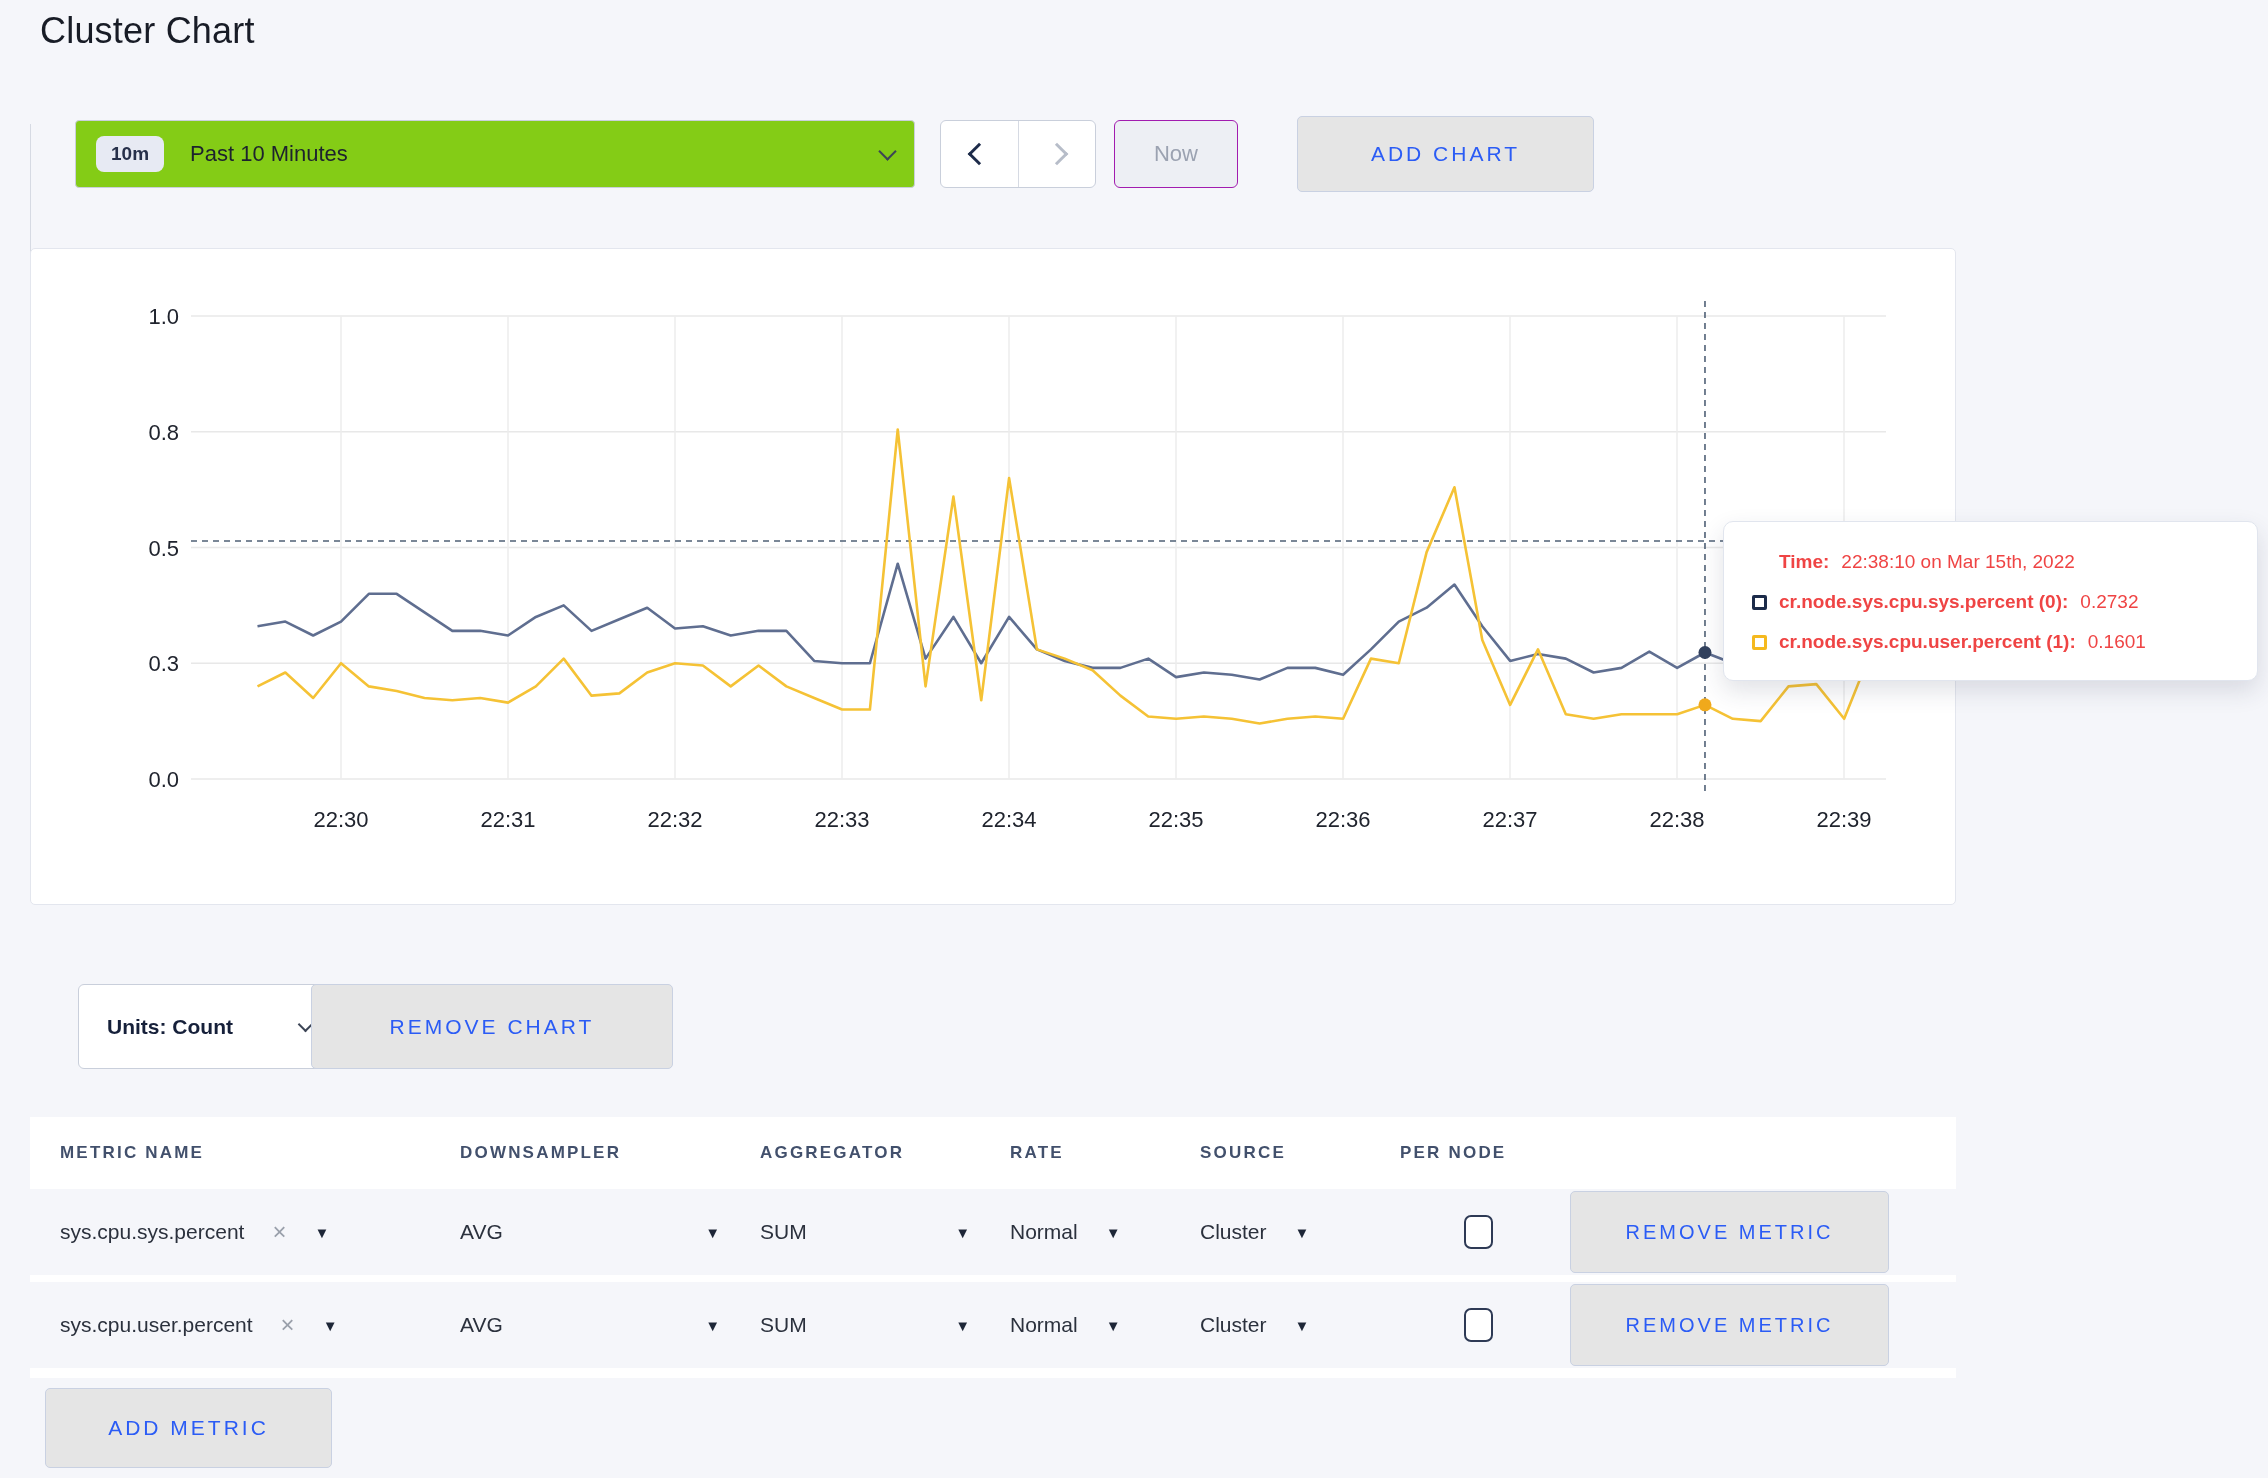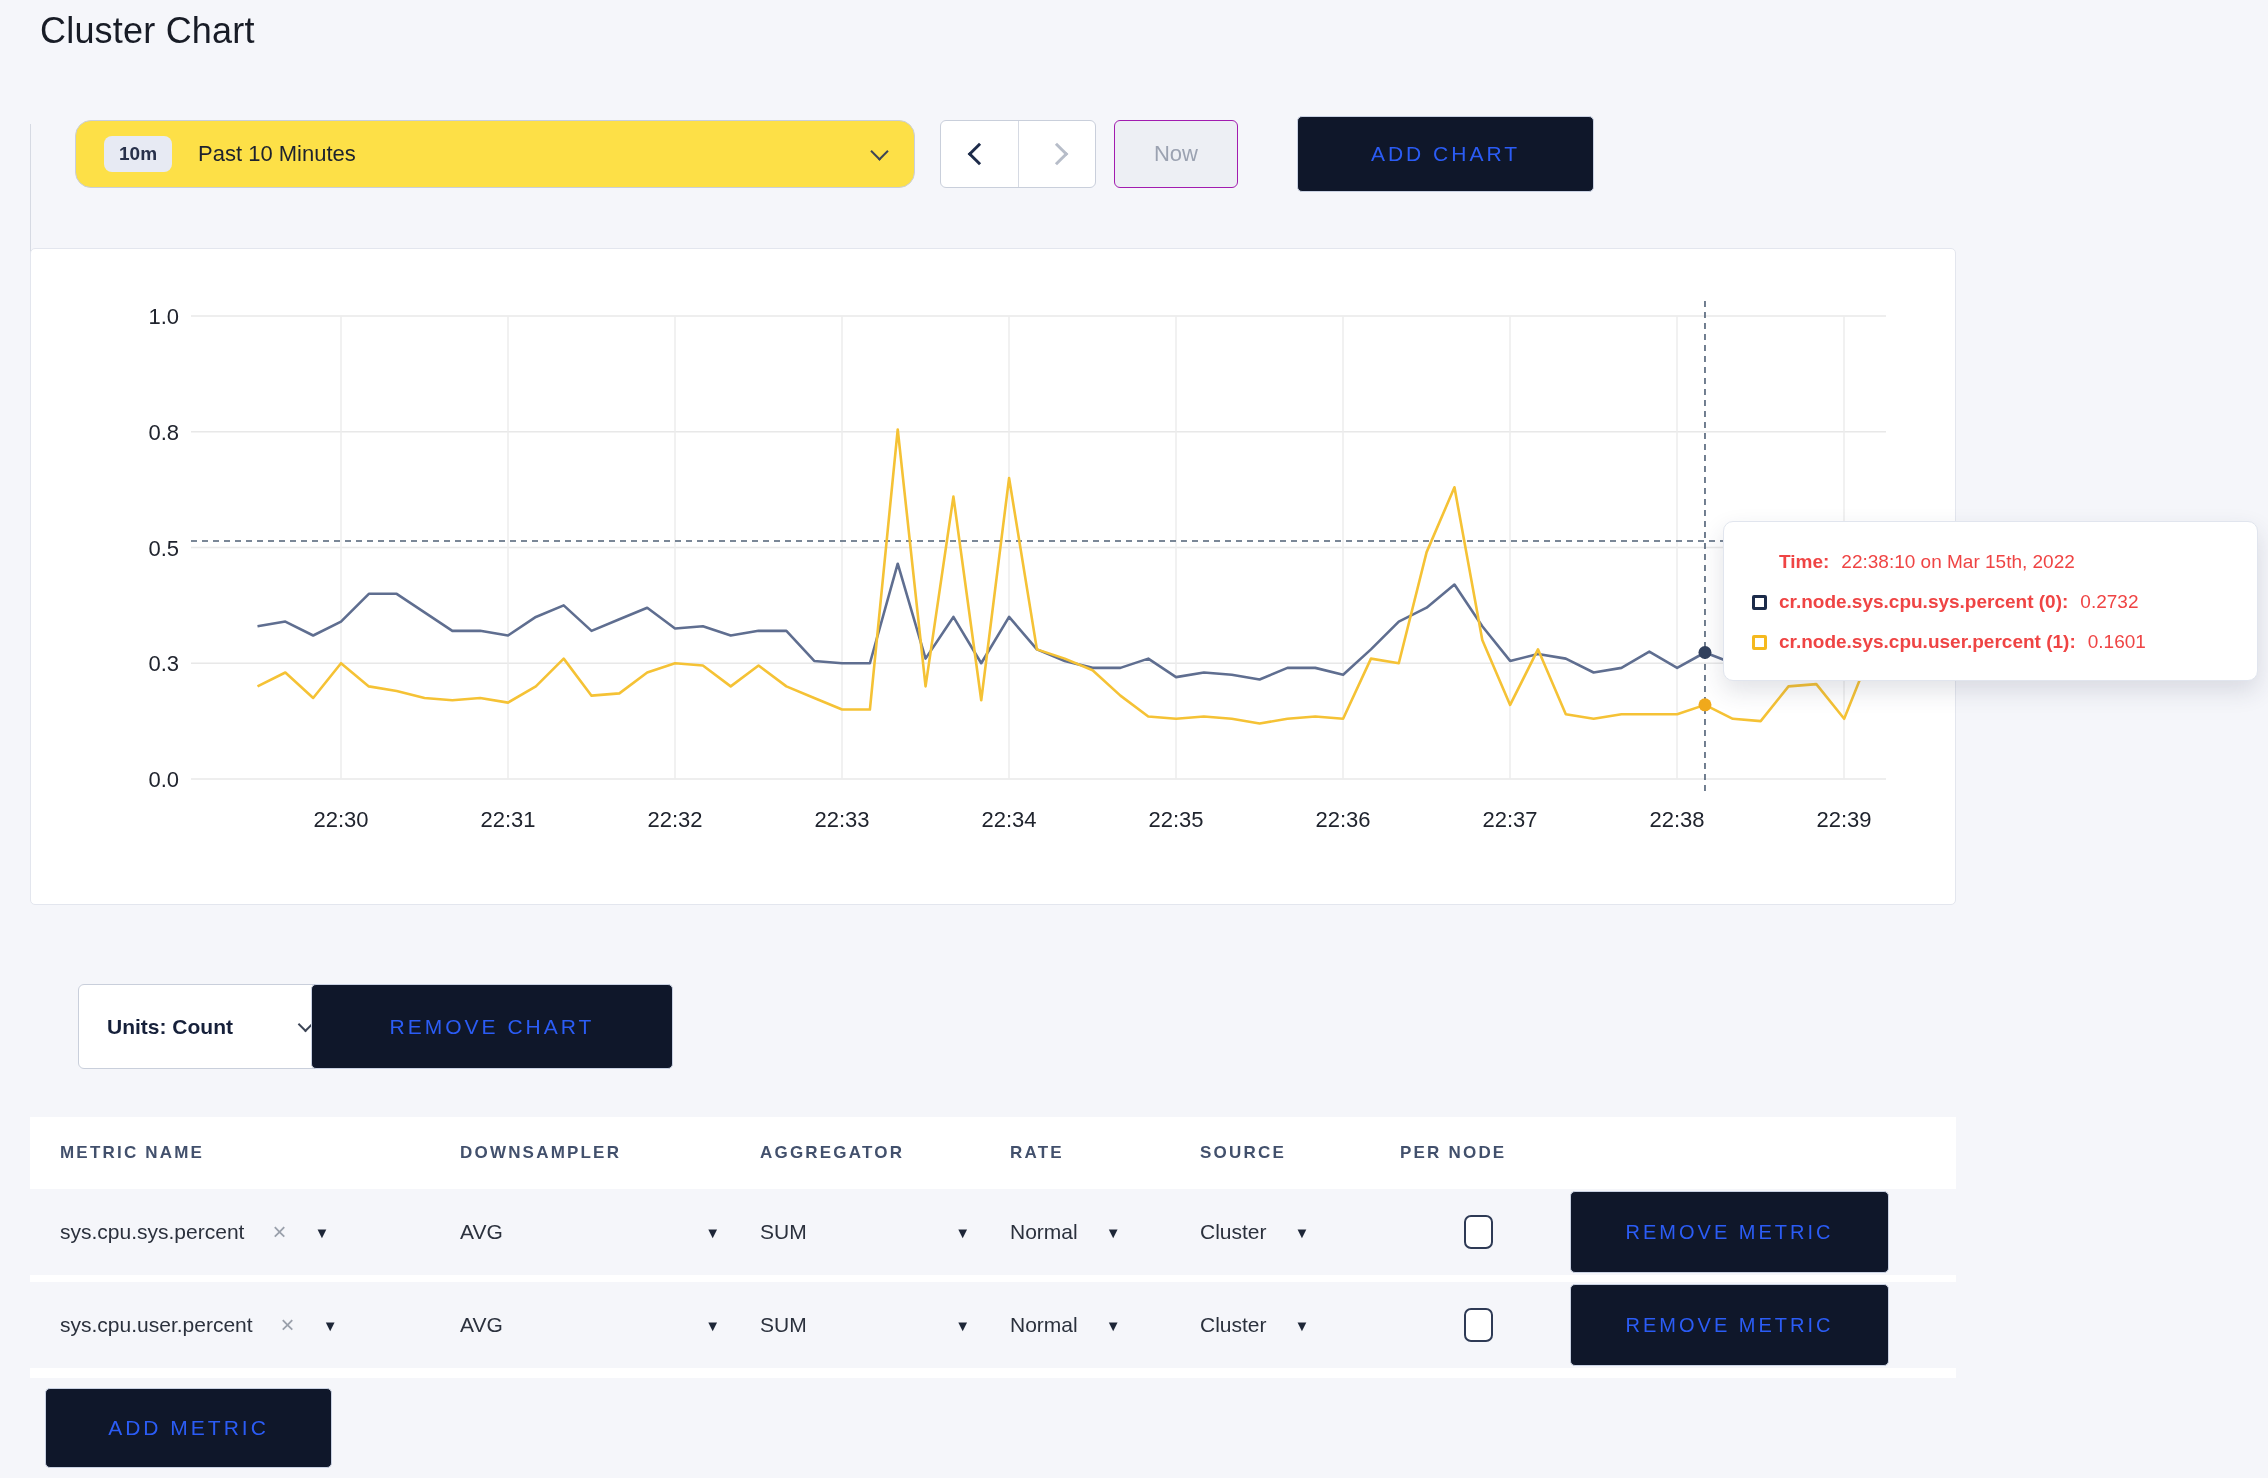--- a/index.html
+++ b/index.html
@@ -4,33 +4,33 @@
 <style>
   * { margin:0; padding:0; box-sizing:border-box; }
   html,body { width:2268px; height:1478px; }
   body { font-family:"Liberation Sans", sans-serif; background:#f5f6fa; color:#1f2533; overflow:hidden; }
   .screen { position:relative; width:2268px; height:1478px; }
 
   .page-title { position:absolute; left:40px; top:10px; font-size:36px; font-weight:500; color:#181c26; letter-spacing:0.2px; }
 
   
   .toolbar-rule { position:absolute; left:30px; top:124px; width:1px; height:144px; background:#d6dae3; }
-  .timepicker { position:absolute; left:75px; top:120px; width:840px; height:68px; background:#fde047; border:1px solid #c9cfdb; border-radius:16px; display:flex; align-items:center; padding:0 28px; cursor:pointer; }
+  .timepicker { position:absolute; left:75px; top:120px; width:840px; height:68px; background:#84cc16; border:1px solid #c9cfdb; border-radius:4px; display:flex; align-items:center; padding:0 20px; cursor:pointer; }
   .range-badge { background:#e7eaf3; border-radius:8px; padding:7px 15px; font-size:19px; font-weight:bold; color:#27304a; }
   .range-label { margin-left:26px; font-size:22px; color:#1d222e; }
   .chev { width:13px; height:13px; border-left:2px solid #3c4556; border-bottom:2px solid #3c4556; transform:rotate(-45deg); display:inline-block; }
   .timepicker .chev { margin-left:auto; margin-top:-6px; }
   .pager { position:absolute; left:940px; top:120px; width:156px; height:68px; background:#fff; border:1px solid #c9cfdb; border-radius:6px; display:flex; }
   .pager-btn { flex:1; display:flex; align-items:center; justify-content:center; cursor:pointer; }
   .pager-btn + .pager-btn { border-left:1px solid #d6dae3; }
   .arr { width:16px; height:16px; display:inline-block; }
   .arr.left  { border-left:3px solid #1d2b4a; border-bottom:3px solid #1d2b4a; transform:rotate(45deg); }
   .arr.right { border-right:3px solid #b7bdc9; border-bottom:3px solid #b7bdc9; transform:rotate(-45deg); }
   .now-btn { position:absolute; left:1114px; top:120px; width:124px; height:68px; background:#edeff4; border:1px solid #a21caf; border-radius:6px; font-size:22px; color:#9ba2b1; display:flex; align-items:center; justify-content:center; }
-  .btn-outline-blue { background:#0f172a; border:1px solid #c9d1e2; border-radius:5px; color:#2b5cf5; letter-spacing:3px; font-size:21px; font-weight:500; display:flex; align-items:center; justify-content:center; cursor:pointer; }
+  .btn-outline-blue { background:#e5e5e5; border:1px solid #c9d1e2; border-radius:5px; color:#2b5cf5; letter-spacing:3px; font-size:21px; font-weight:500; display:flex; align-items:center; justify-content:center; cursor:pointer; }
   .add-chart-btn { position:absolute; left:1297px; top:116px; width:297px; height:76px; }
 
   
   .chart-card { position:absolute; left:30px; top:248px; width:1926px; height:657px; background:#fff; border:1px solid #e3e6ee; border-radius:5px; }
   .chart-svg { position:absolute; left:0; top:0; width:1926px; height:657px; font-family:"Liberation Sans", sans-serif; }
 
   
   .tooltip { position:absolute; left:1723px; top:521px; width:535px; height:160px; background:#fff; border:1px solid #e1e5ee; border-radius:10px; box-shadow:0 10px 24px rgba(40,50,80,.14); padding:20px 0 0 28px; z-index:6; }
   .tt-row { display:flex; align-items:center; height:40px; font-size:19px; color:#ef4444; }
   .tt-row.time { padding-left:27px; }

